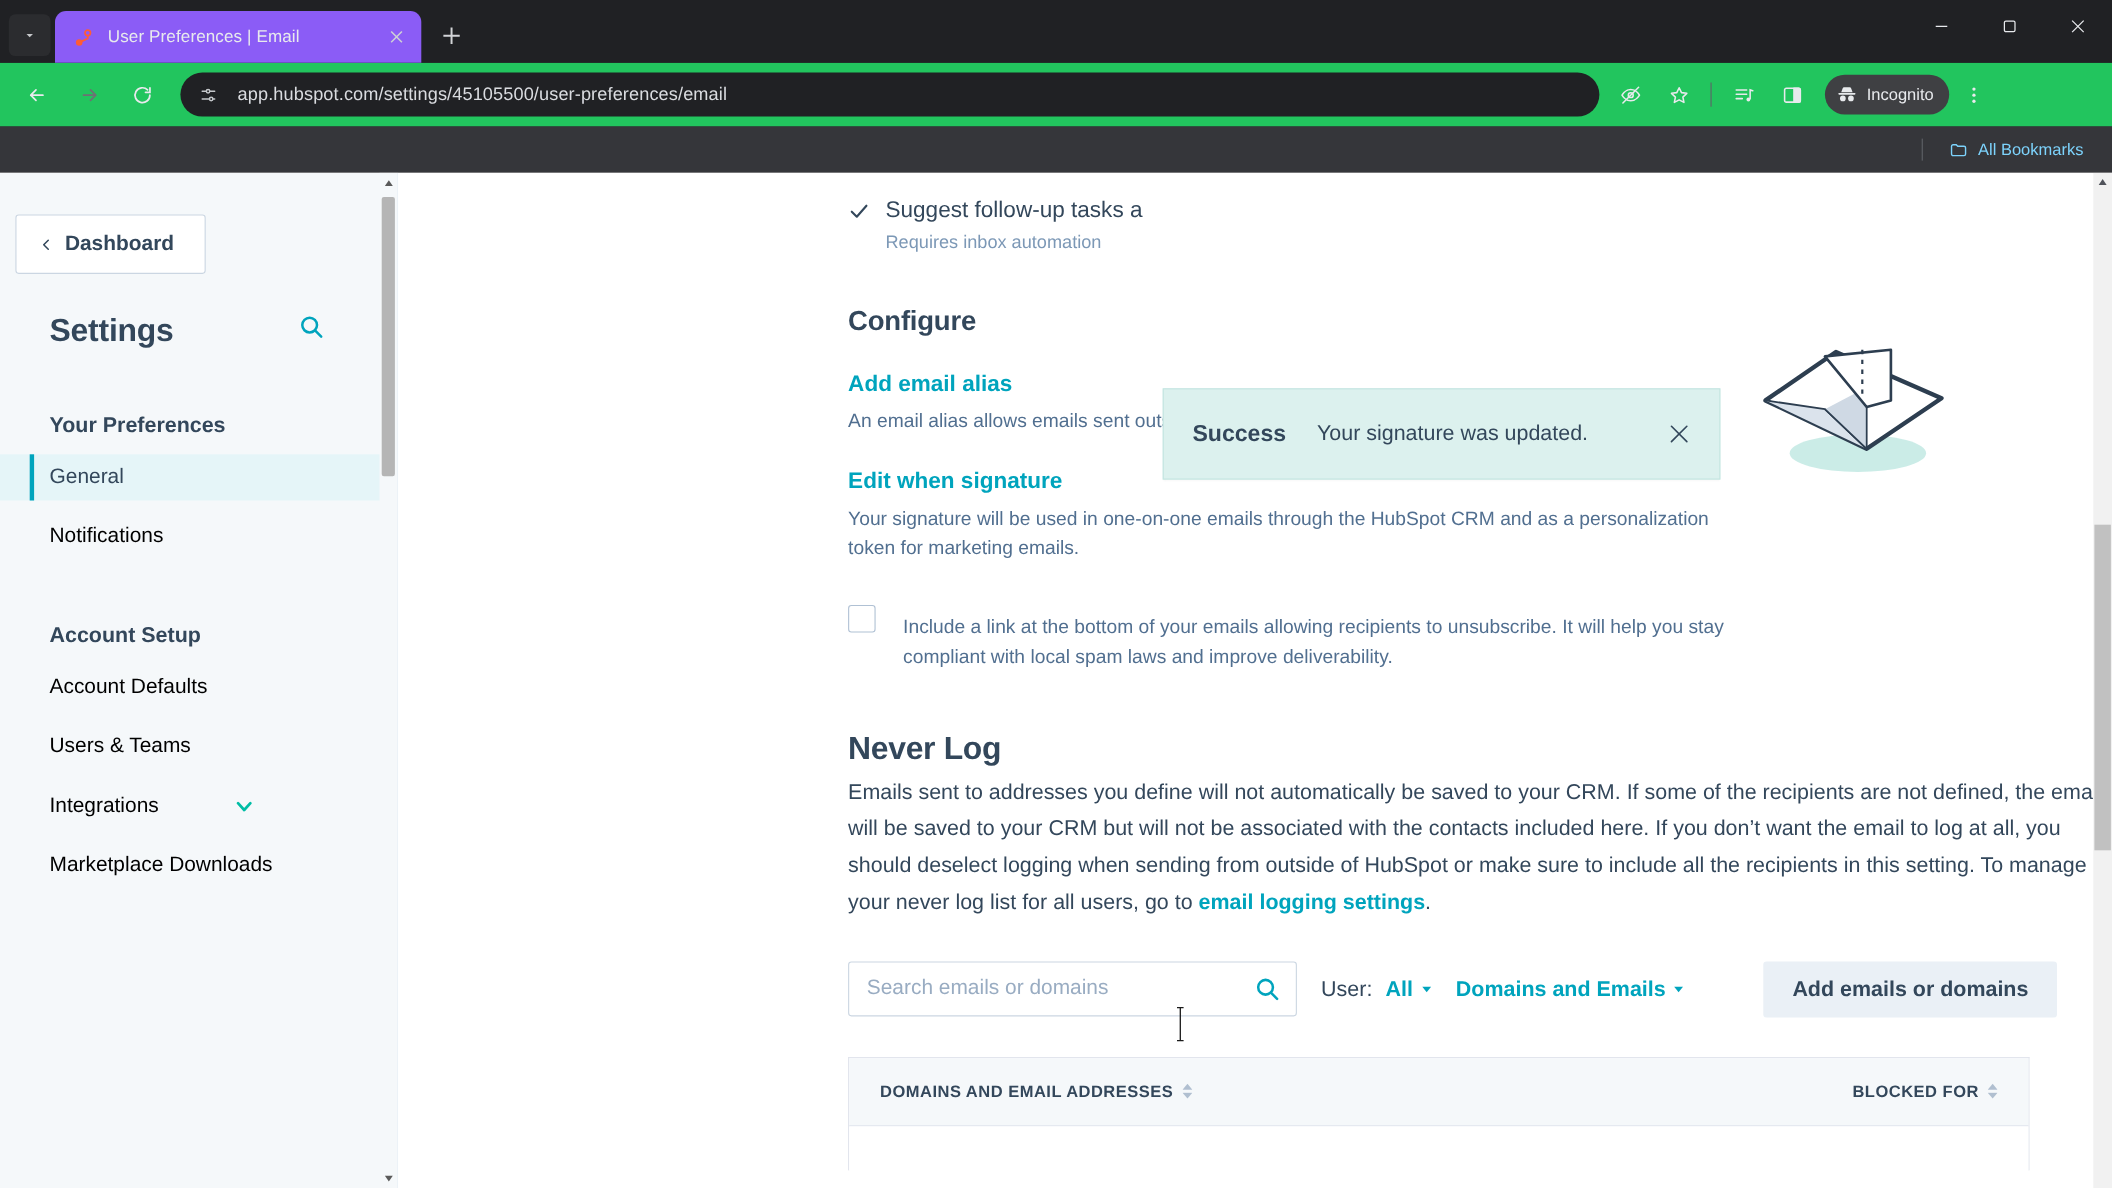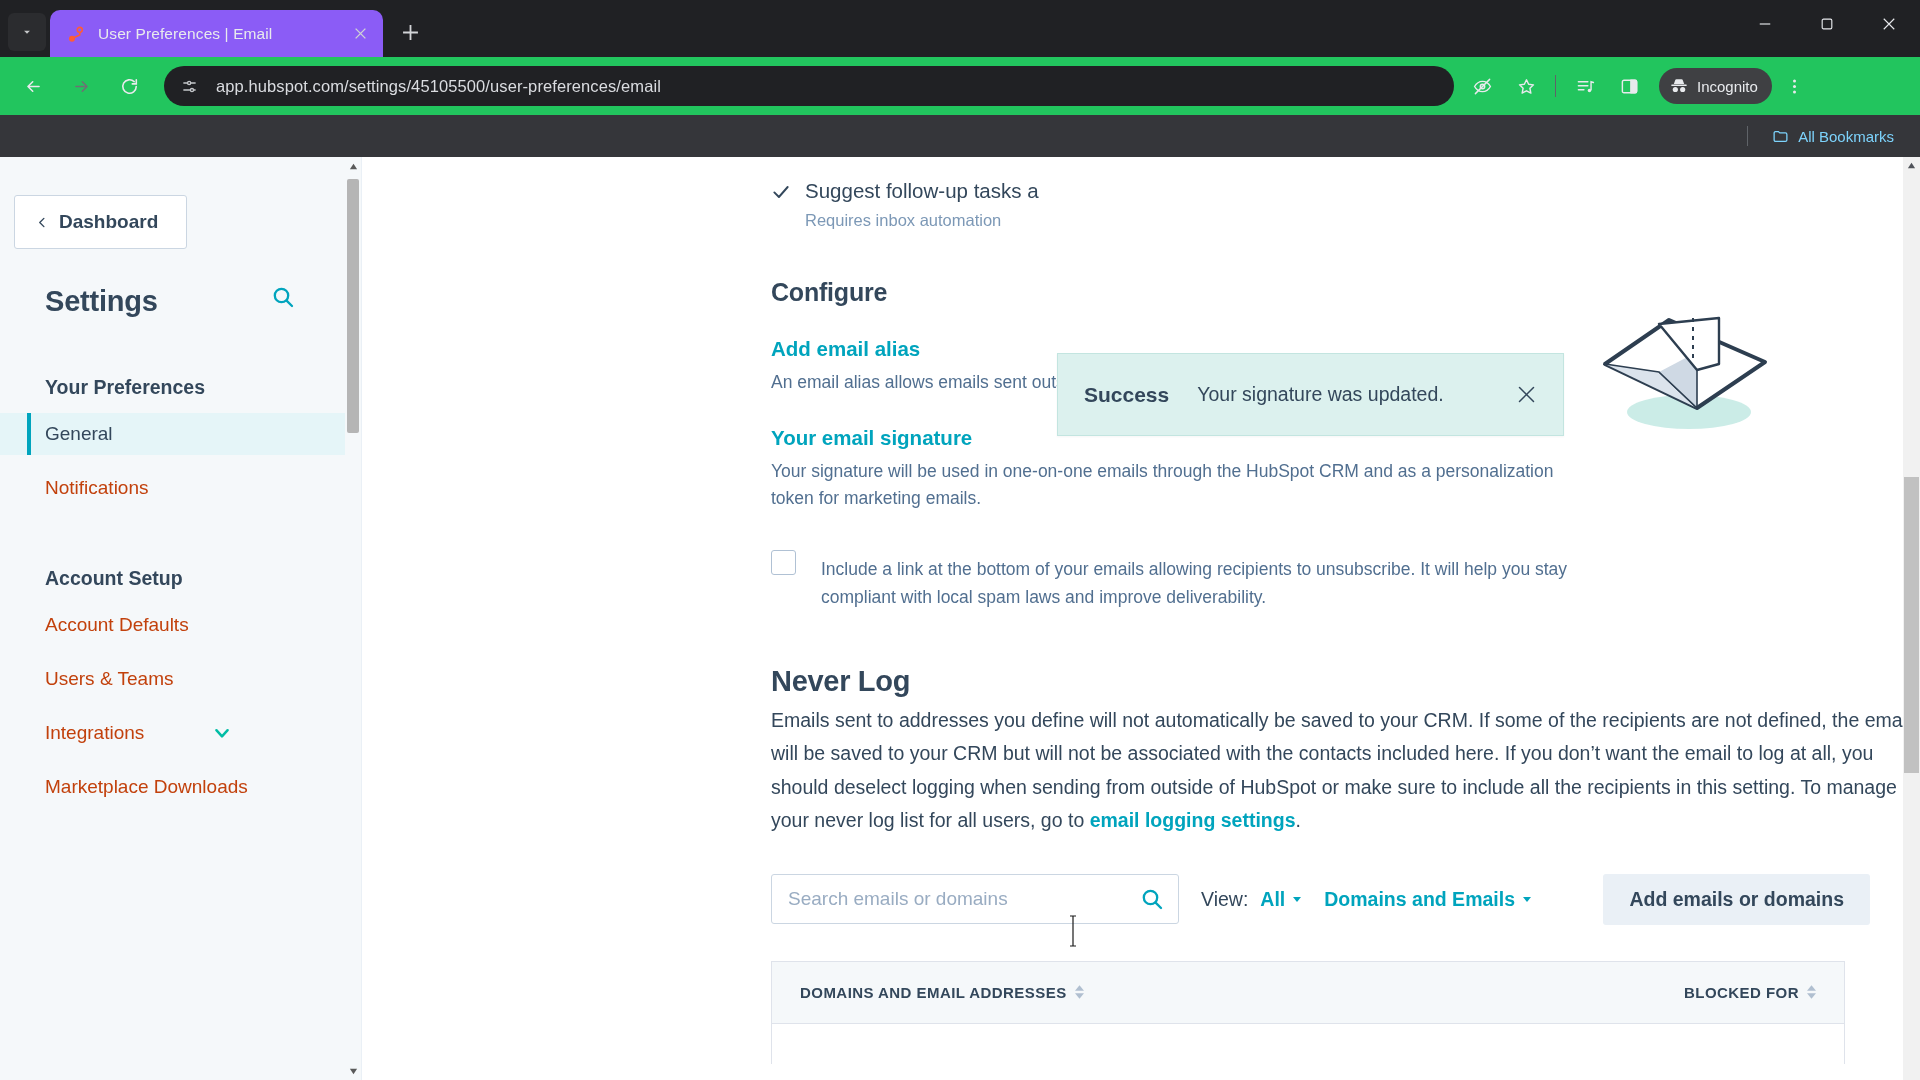--- a/index.html
+++ b/index.html
@@ -104,21 +104,21 @@
   }
   .settings-title { font-size: 29px; font-weight: bold; color: #33475b; letter-spacing: -.2px; }
   .settings-search { color: #00a4bd; display:flex; }
   .settings-search svg { width: 24px; height: 24px; }
   .nav-group-title {
     font-size: 19.5px; font-weight: bold; color: #33475b;
     padding: 0 0 0 45px; margin-top: 58px; margin-bottom: 14px;
   }
   .nav-item {
     height: 42px; display: flex; align-items: center; padding-left: 45px;
-    font-size: 19px; color: #c2410c; position: relative;
+    font-size: 19px; color: #000000; position: relative;
     margin-bottom: 12px;
   }
   .nav-item.active { background: #e5f5f8; color: #33475b; }
   .nav-item.active::before {
     content: ""; position: absolute; left: 27px; top: 0; bottom: 0;
     width: 4px; background: #00a4bd;
   }
   .nav-item .caret { margin-left: auto; margin-right: 130px; color: #00bda5; display:flex; }
   .nav-item .caret svg { width: 18px; height: 18px; }
 
@@ -422,21 +422,21 @@
 
       <div style="margin-top:30px;">
         <a class="link">Add email alias</a>
         <div class="body-text" style="margin-top:8px;">
           <span>An email alias allows emails sent outside of HubSpot to be associated with your user.</span>
           <span class="inline-link">Learn more</span><span>.</span>
         </div>
       </div>
 
       <div style="margin-top:30px;">
-        <a class="link">Your email signature</a>
+        <a class="link">Edit when signature</a>
         <div class="body-text" style="margin-top:8px; max-width:800px;">Your signature will be used in one-on-one emails through the HubSpot CRM and as a personalization token for marketing emails.</div>
       </div>
 
       <div style="margin-top:34px; display:flex;">
         <span class="checkbox-box" style="margin-right:25px; margin-top:4px;"></span>
         <div>
           <div class="body-text" style="margin-top:10px; max-width:815px;">Include a link at the bottom of your emails allowing recipients to unsubscribe. It will help you stay compliant with local spam laws and improve deliverability.</div>
         </div>
       </div>
 
@@ -448,21 +448,21 @@
       <div class="search-row">
         <div class="search-box">
           <input type="text" placeholder="Search emails or domains" style="">
           <span class="mag">
             <svg viewBox="0 0 24 24" fill="none" stroke="currentColor" stroke-width="2.3" stroke-linecap="round">
                 <circle cx="10.5" cy="10.5" r="6.7"></circle>
                 <path d="M15.6 15.6L21 21"></path>
               </svg>
           </span>
         </div>
-        <span class="view-label">View:</span>
+        <span class="view-label">User:</span>
         <span class="view-sel">
           <span>All</span>
           <span class="dn">
             <svg viewBox="0 0 10 10" fill="currentColor">
                 <path d="M5 8L1 3h8z"></path>
               </svg>
           </span>
         </span>
         <span class="view-sel" style="margin-left:22px;">
           <span>Domains and Emails</span>

